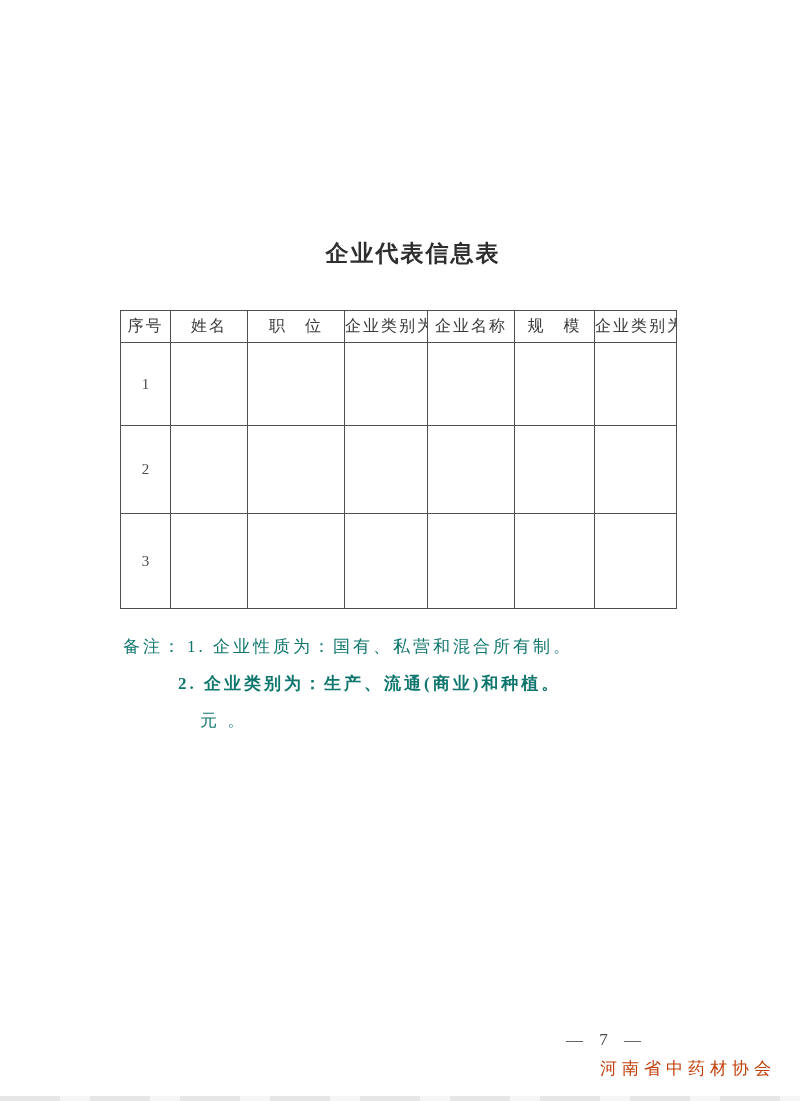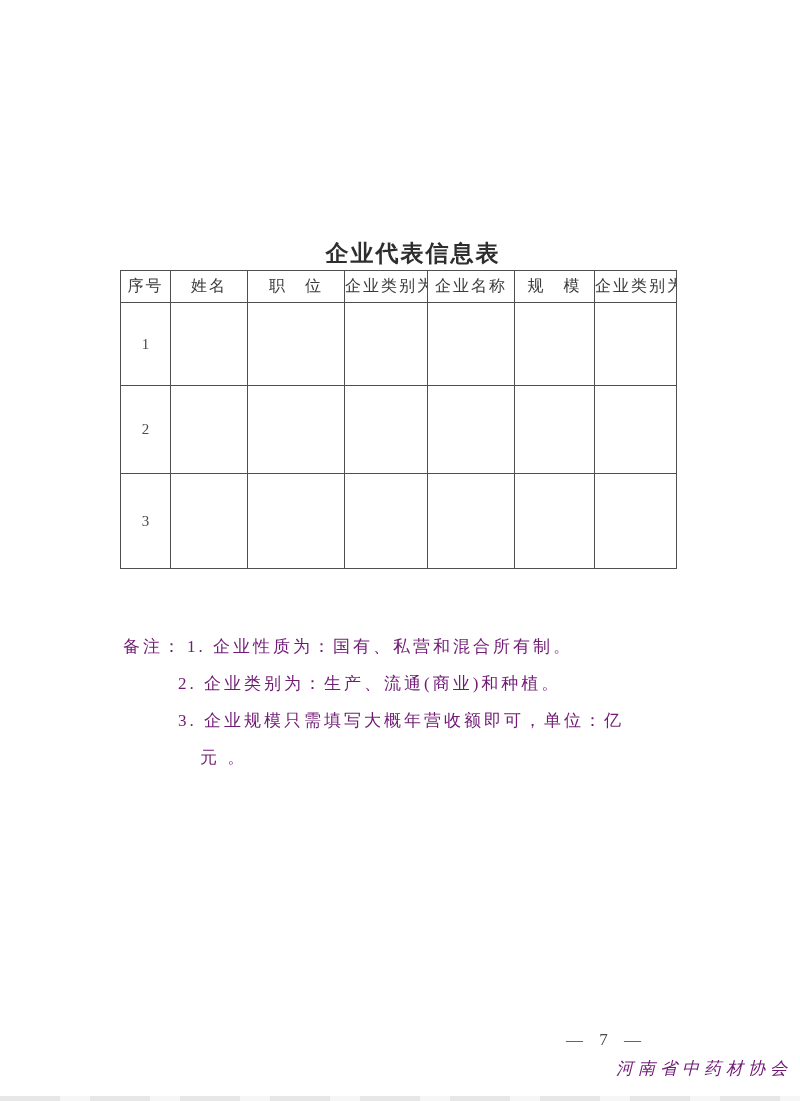--- a/index.html
+++ b/index.html
@@ -34,20 +34,21 @@
   .table-wrap {
     position: absolute;
     left: 120px;
     top: 270px;
     width: 556px;
   }
   table.info-table {
     border-collapse: collapse;
     table-layout: fixed;
     width: 556px;
+    margin-top: 40px;
   }
   table.info-table th,
   table.info-table td {
     border: 1px solid #4f4f4f;
     padding: 0;
     text-align: center;
     vertical-align: middle;
     font-weight: normal;
     overflow: hidden;
   }
@@ -68,46 +69,45 @@
 
   
   .notes {
     position: absolute;
     left: 123px;
     top: 628px;
     width: 575px;
     font-size: 17px;
     letter-spacing: 3px;
     line-height: 37px;
-    color: #701a75;
+    color: #0f766e;
   }
   .note-line { white-space: nowrap; }
   .note-line .note-label { letter-spacing: 3px; padding-right: 4px; }
-  .note-line.indent  { padding-left: 55px; }
+  .note-line.indent  { padding-left: 55px; font-weight: bold; }
   .note-line.indent2 { padding-left: 77px; }
 
   
   .page-number {
     position: absolute;
     left: 566px;
     top: 1030px;
     font-size: 17px;
     letter-spacing: 6px;
     color: #4a4a4a;
     white-space: nowrap;
   }
   .footer-org {
     position: absolute;
-    right: 8px;
+    right: 24px;
     top: 1057px;
     font-size: 17px;
     letter-spacing: 5px;
-    color: #701a75;
+    color: #c2410c;
     white-space: nowrap;
-    font-style: italic;
   }
 
   
   .page-edge {
     position: absolute;
     left: 0;
     bottom: 0;
     width: 100%;
     height: 5px;
     background: repeating-linear-gradient(
@@ -175,19 +175,18 @@
       </tr>
     </tbody>
   </table>
 </div>
 
 <div class="notes">
   <div class="note-line">
     <span class="note-label">备注：</span><span>1. 企业性质为：国有、私营和混合所有制。</span>
   </div>
   <div class="note-line indent">2. 企业类别为：生产、流通(商业)和种植。</div>
-  <div class="note-line indent">3. 企业规模只需填写大概年营收额即可，单位：亿</div>
   <div class="note-line indent2">元 。</div>
 </div>
 
 <div class="page-number">— 7 —</div>
 <div class="footer-org">河南省中药材协会</div>
 <div class="page-edge"></div>
 
 </body></html>

